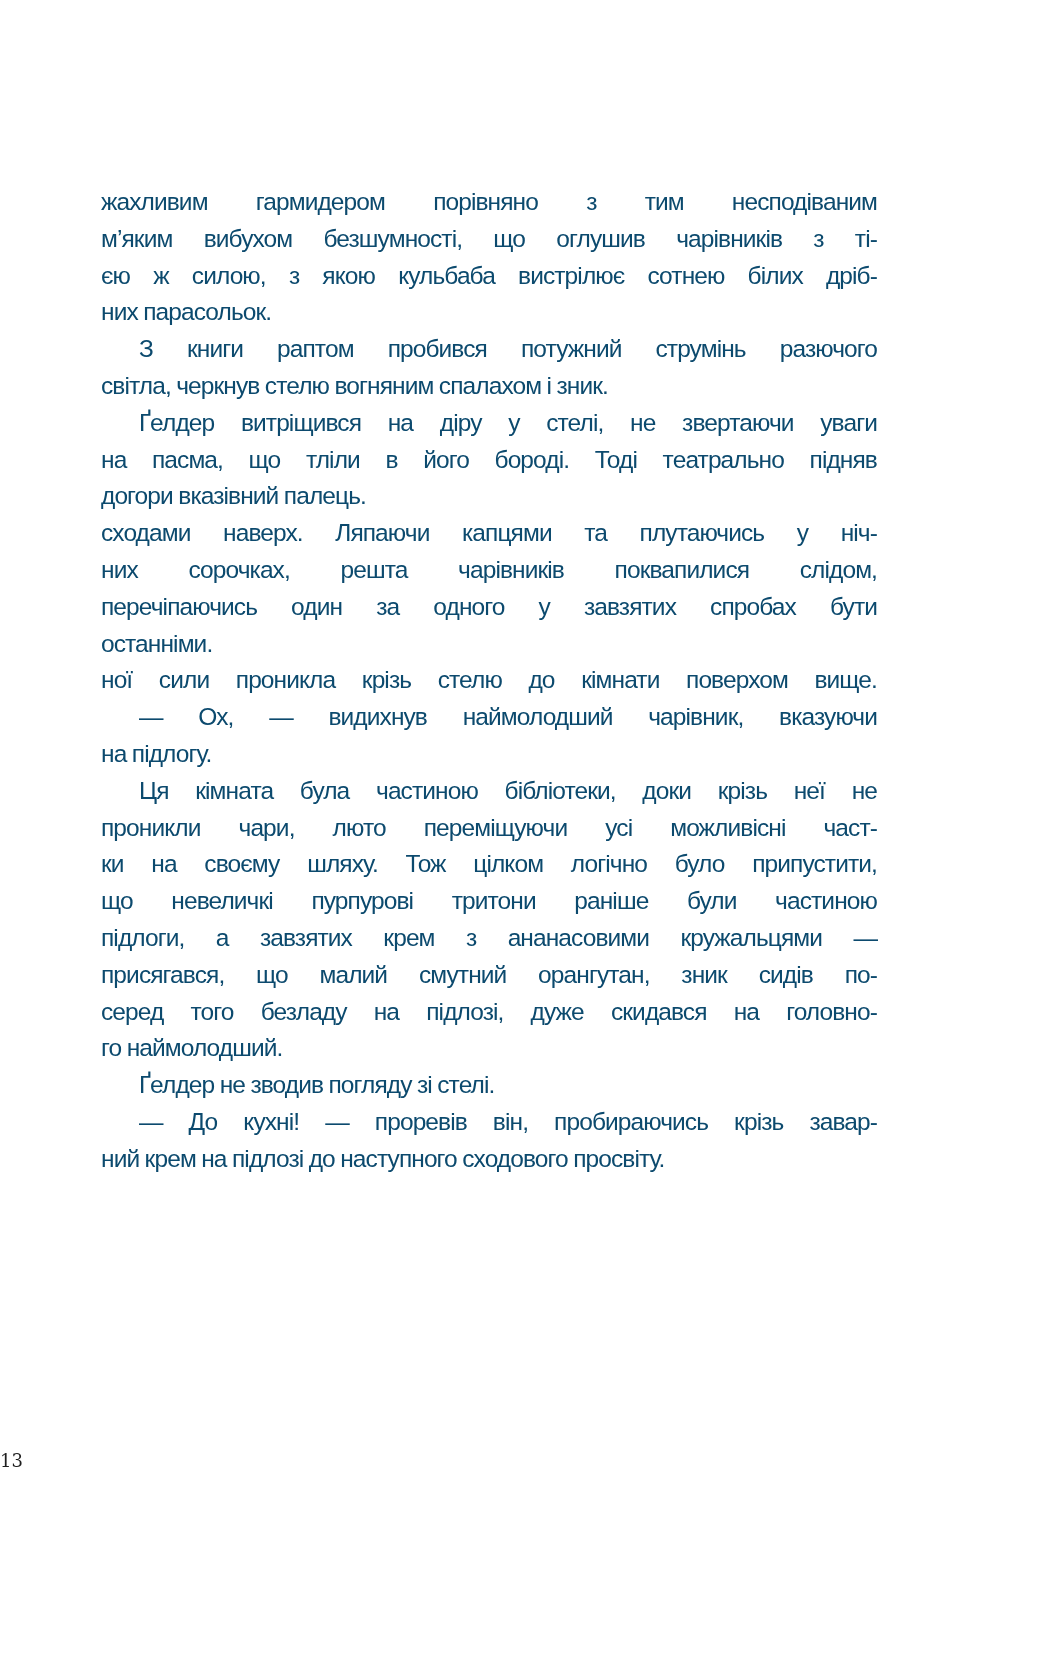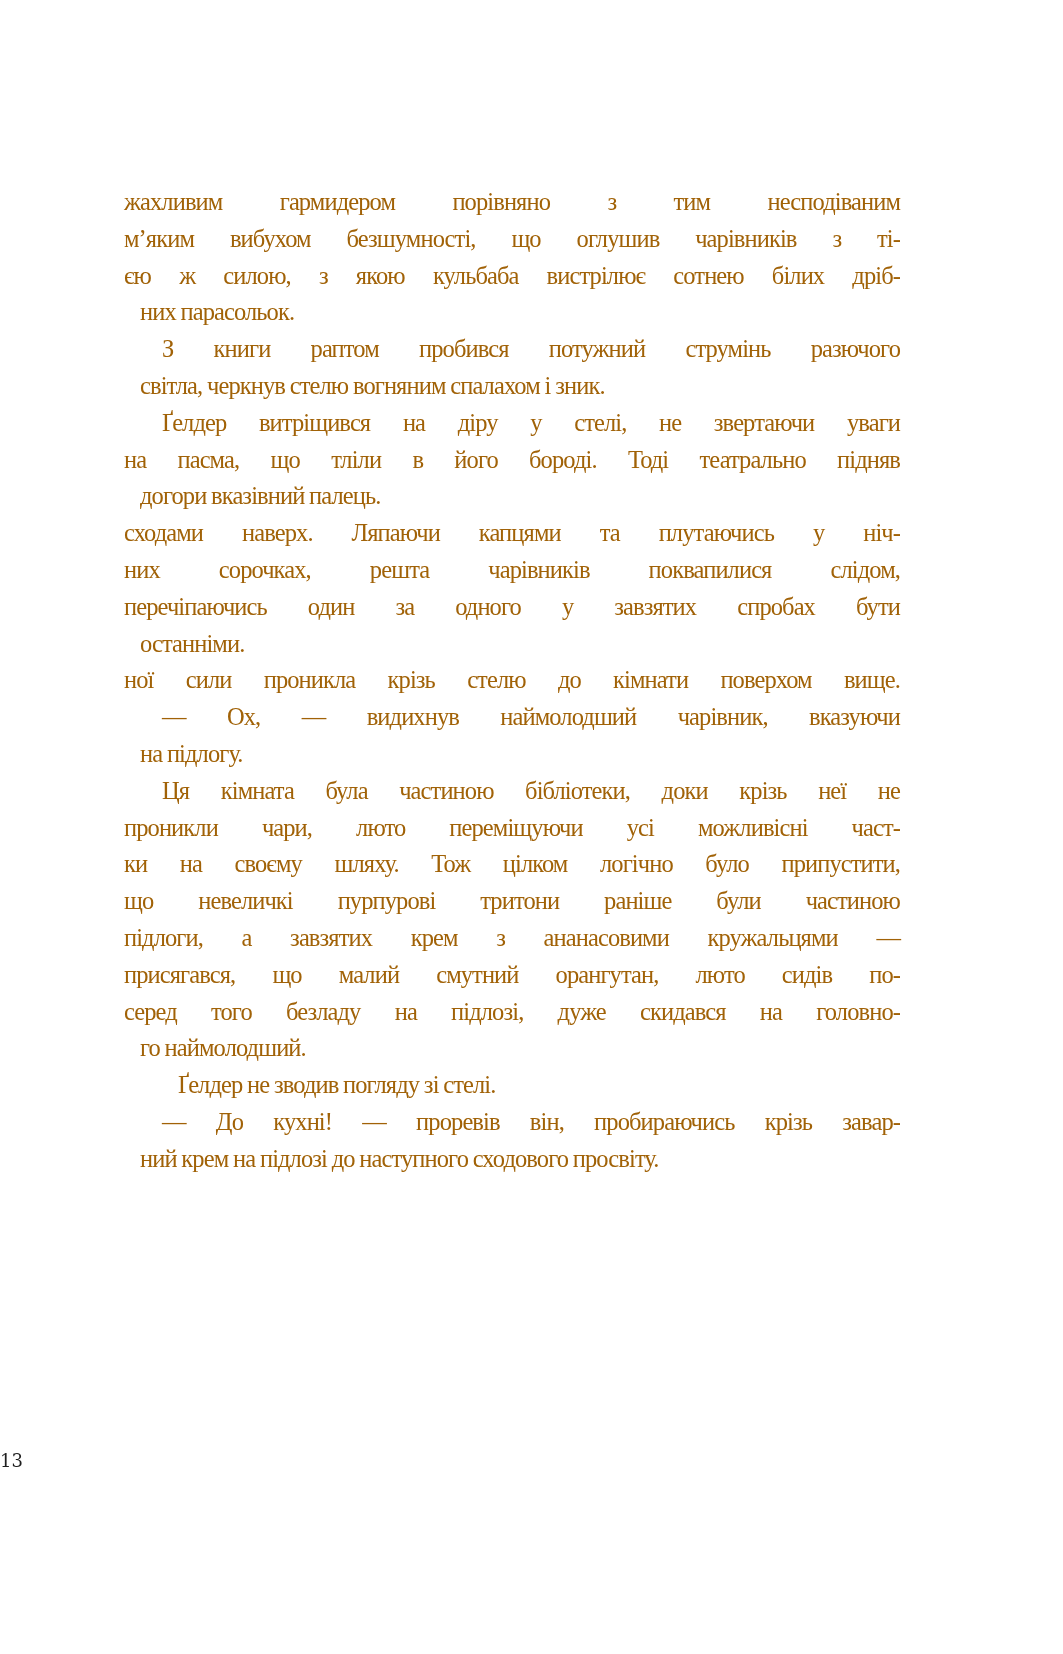--- a/index.html
+++ b/index.html
@@ -15,41 +15,40 @@
     }
     .page {
       position: absolute;
       left: 0; top: 0;
       width: 1063px;
       height: 1654px;
       background: #ffffff;
     }
     .text-block {
       position: absolute;
-      left: 124px;
+      left: 101px;
       top: 184px;
       width: 776px;
-      font-family: Liberation Serif, serif;
+      font-family: Liberation Sans, sans-serif;
       font-size: 24.5px;
       line-height: 36.8px;
-      color: #a16207;
+      color: #0c4a6e;
       letter-spacing: -0.9px;
       word-spacing: -0.5px;
     }
     .line {
       display: block;
       height: 36.8px;
       white-space: nowrap;
       text-align: justify;
       text-align-last: justify;
       overflow: visible;
     }
     .line.last {
       text-align-last: left;
-      margin-left: 16px;
     }
     .line.indent {
       padding-left: 38px;
     }
     .page-number {
       position: absolute;
       left: 0;
       width: 957px;
       top: 1450px;
       text-align: left;
@@ -77,21 +76,21 @@
     <span class="line">перечіпаючись один за одного у завзятих спробах бути</span>
     <span class="line last">останніми.</span>
     <span class="line">ної сили проникла крізь стелю до кімнати поверхом вище.</span>
     <span class="line indent">— Ох, — видихнув наймолодший чарівник, вказуючи</span>
     <span class="line last">на підлогу.</span>
     <span class="line indent">Ця кімната була частиною бібліотеки, доки крізь неї не</span>
     <span class="line">проникли чари, люто переміщуючи усі можливісні част-</span>
     <span class="line">ки на своєму шляху. Тож цілком логічно було припустити,</span>
     <span class="line">що невеличкі пурпурові тритони раніше були частиною</span>
     <span class="line">підлоги, а завзятих крем з ананасовими кружальцями —</span>
-    <span class="line">присягався, що малий смутний орангутан, люто сидів по-</span>
+    <span class="line">присягався, що малий смутний орангутан, зник сидів по-</span>
     <span class="line">серед того безладу на підлозі, дуже скидався на головно-</span>
     <span class="line last">го наймолодший.</span>
     <span class="line indent last">Ґелдер не зводив погляду зі стелі.</span>
     <span class="line indent">— До кухні! — проревів він, пробираючись крізь завар-</span>
     <span class="line last">ний крем на підлозі до наступного сходового просвіту.</span>
   </div>
 
   <div class="page-number">13</div>
 </div>
 

